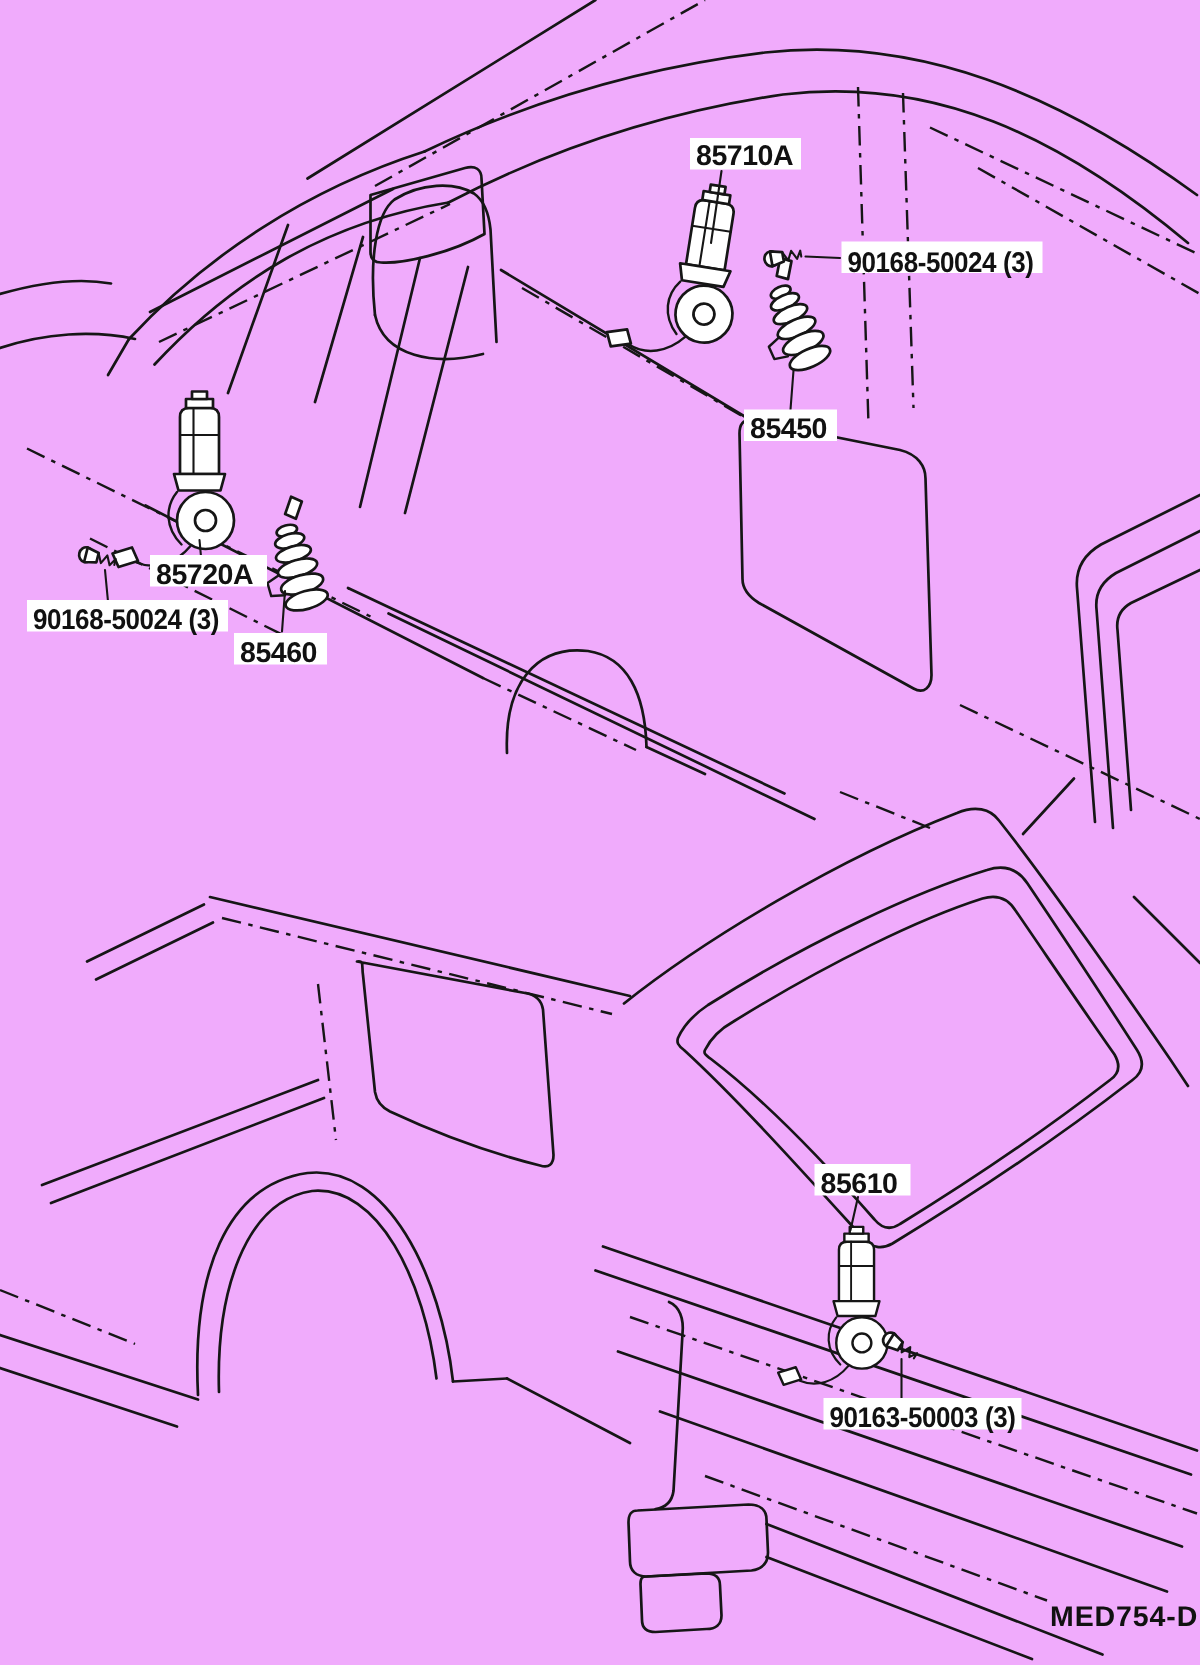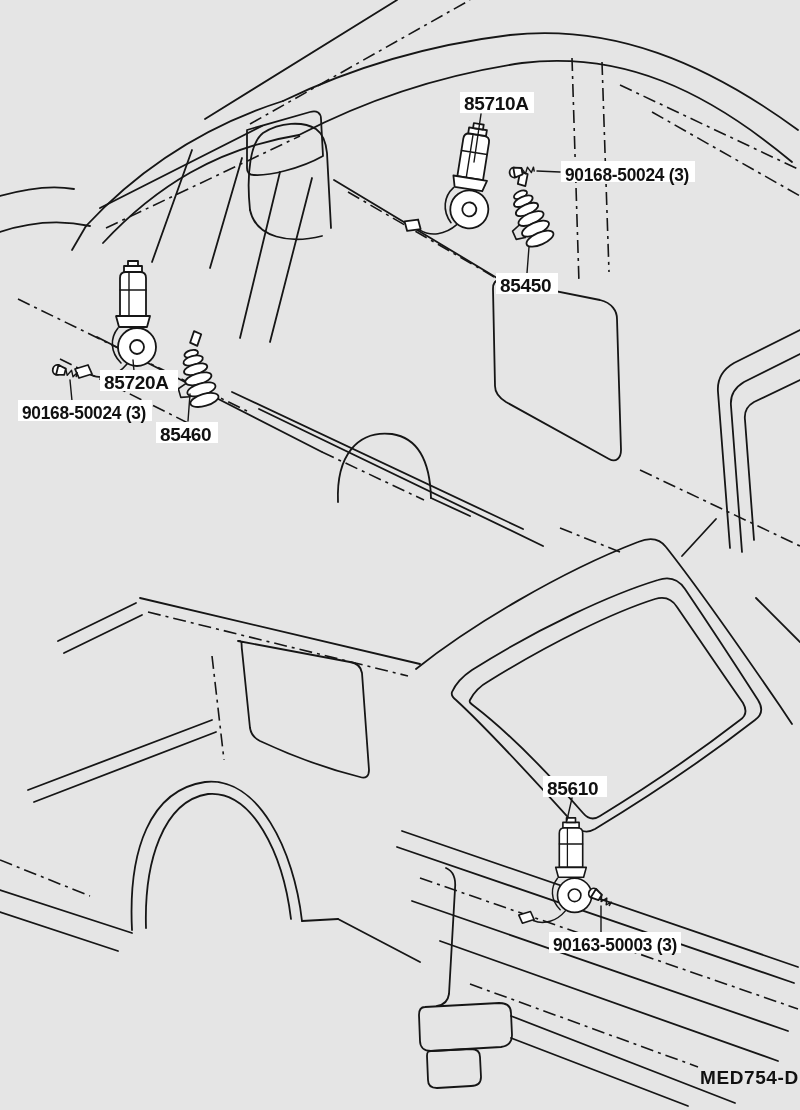--- a/index.html
+++ b/index.html
@@ -1,16 +1,16 @@
 <!DOCTYPE html>
 <html><head>
 <meta charset="utf-8">
 <style>
   html,body{margin:0;padding:0;background:#ffffff;}
-  .stage{position:relative;width:800px;height:1110px;background:#e5e5e5;overflow:hidden;
+  .stage{position:relative;width:800px;height:1110px;background:#f0abfc;overflow:hidden;
          font-family:"Liberation Sans",sans-serif;}
   svg{display:block;}
   .ln  {fill:none;stroke:#161616;stroke-width:1.8;stroke-linecap:round;stroke-linejoin:round;}
   .lnthin{fill:none;stroke:#161616;stroke-width:1.4;stroke-linecap:round;stroke-linejoin:round;}
   .dash{fill:none;stroke:#161616;stroke-width:1.6;stroke-linecap:butt;
         stroke-dasharray:13 5 3 5;stroke-linejoin:round;}
   .part{fill:#ffffff;stroke:#161616;stroke-width:1.8;stroke-linecap:round;stroke-linejoin:round;}
   .partd{fill:none;stroke:#161616;stroke-width:1.6;stroke-linecap:round;stroke-linejoin:round;}
   .leader{fill:none;stroke:#161616;stroke-width:1.4;stroke-linecap:round;}
   .knock{fill:#ffffff;stroke:none;}

